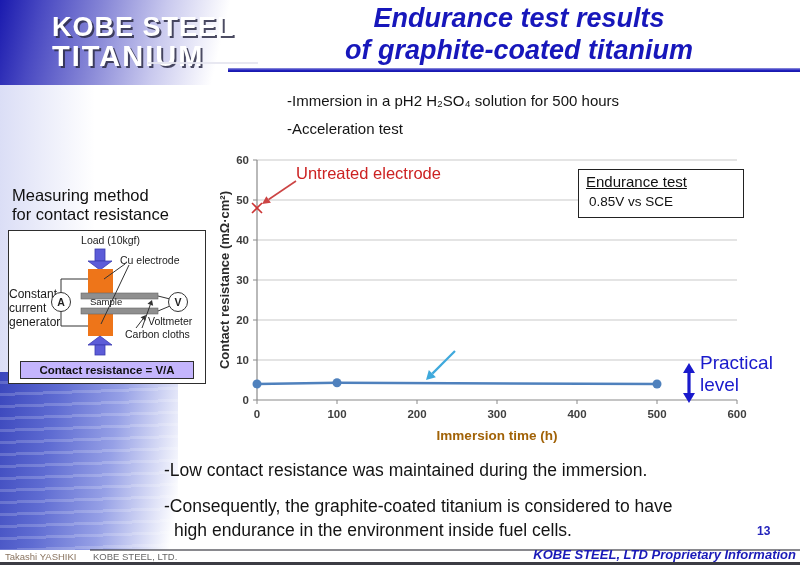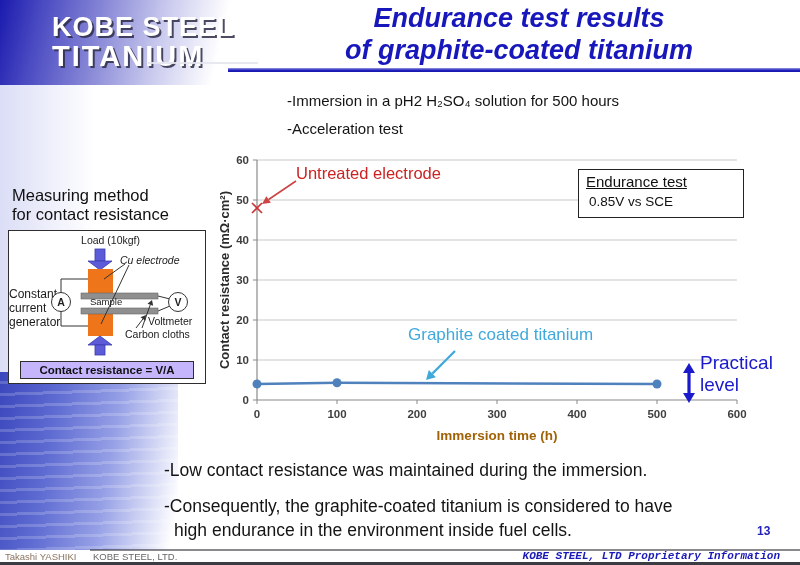--- a/index.html
+++ b/index.html
@@ -33,21 +33,21 @@
   
   .conditions{position:absolute;left:287px;top:87px;font-size:15px;color:#141414;line-height:28px;}
   
   .measuring{position:absolute;left:8px;top:186px;width:202px;}
   .measuring-title{font-size:16.5px;color:#101010;line-height:1.18;margin-left:4px;}
   .diagram-box{position:relative;margin-top:5px;width:196px;height:152px;background:#ffffff;
     border:1.5px solid #2e2e2e;}
   .diagram-box svg{position:absolute;left:0;top:0;}
   .dlabel{position:absolute;color:#1a1a1a;white-space:nowrap;}
   .load-label{left:50%;top:3px;transform:translateX(-44%);font-size:10.5px;}
-  .cu-label{left:111px;top:23px;font-size:10.5px;font-style:italic;}
+  .cu-label{left:111px;top:23px;font-size:10.5px;}
   .sample-label{left:81px;top:65px;font-size:9.5px;}
   .gen-label{left:0;top:56px;font-size:12px;line-height:1.18;white-space:normal;width:44px;}
   .meter-circle{position:absolute;width:18px;height:18px;border:1.2px solid #333;border-radius:50%;
     background:#fff;font-size:10.5px;font-weight:bold;display:flex;align-items:center;justify-content:center;color:#222;}
   .ammeter{left:42px;top:61px;}
   .voltmeter{left:159px;top:61px;}
   .voltmeter-label{left:139px;top:84px;font-size:10.5px;}
   .carbon-label{left:116px;top:97px;font-size:10.5px;}
   .formula-box{position:absolute;left:11px;right:11px;bottom:4px;border:1.5px solid #2e2e2e;
     text-align:center;font-size:11.5px;font-weight:bold;color:#111;padding:2px 0;background:#c4b5fd;}
@@ -68,21 +68,21 @@
   
   .conclusions{position:absolute;left:164px;top:458px;font-size:17.5px;color:#141414;line-height:24px;}
   .conclusions .gap{height:12px;}
   .conclusions .indent{padding-left:10px;}
   .page-number{position:absolute;left:757px;top:524px;font-size:12px;font-weight:bold;color:#2222bb;}
   
   .footer-divider{position:absolute;left:90px;right:0;top:549px;height:2px;background:rgba(58,58,66,0.6);}
   .footer{position:absolute;left:0;right:0;bottom:3px;height:14px;font-size:9.5px;}
   .footer-author{position:absolute;left:5px;bottom:0;color:#8a7460;}
   .footer-company{position:absolute;left:93px;bottom:0;color:#666;}
-  .footer-proprietary{position:absolute;right:20px;bottom:0;color:#1a1ab8;font-weight:bold;font-style:italic;font-size:11px;font-family:Liberation Mono, monospace;}
+  .footer-proprietary{position:absolute;right:4px;bottom:0;color:#1a1ab8;font-weight:bold;font-style:italic;font-size:13px;}
   .bottom-edge{position:absolute;left:0;right:0;bottom:0;height:3px;background:#3c3c44;}
 </style>
 </head>
 <body>
 
 <div class="slide">
 
   <div class="logo-band">
     <div class="logo-text">
       <div class="logo-l1">KOBE STEEL</div>
@@ -189,21 +189,20 @@
         <polygon points="50,59 54.38502983420686,51.204391405854466 58.867504775840544,57.83065871087817" fill="#cc4444"></polygon>
         <line x1="243" y1="206" x2="220.36396103067892" y2="228.63603896932108" stroke="#3fa9dc" stroke-width="2.2"></line>
         <polygon points="214,235 216.82842712474618,225.10050506338834 223.89949493661166,232.17157287525382" fill="#3fa9dc"></polygon>
         <line x1="477" y1="228" x2="477" y2="248" stroke="#1a1acc" stroke-width="3.2"></line>
         <polygon points="477,258 471,248 483,248" fill="#1a1acc"></polygon>
         <polygon points="477,218 471,228 483,228" fill="#1a1acc"></polygon>
       </svg>
     <div class="ylabel">Contact resistance (mΩ·cm²)</div>
     <div class="xlabel">Immersion time (h)</div>
     <div class="untreated-label">Untreated electrode</div>
-    <div class="graphite-label">Graphite coated titanium</div>
     <div class="info-box">
       <div class="info-title">Endurance test</div>
       <div class="info-line">0.85V vs SCE</div>
     </div>
     <div class="practical-label">
       <div>Practical</div>
       <div>level</div>
     </div>
   </div>
 

